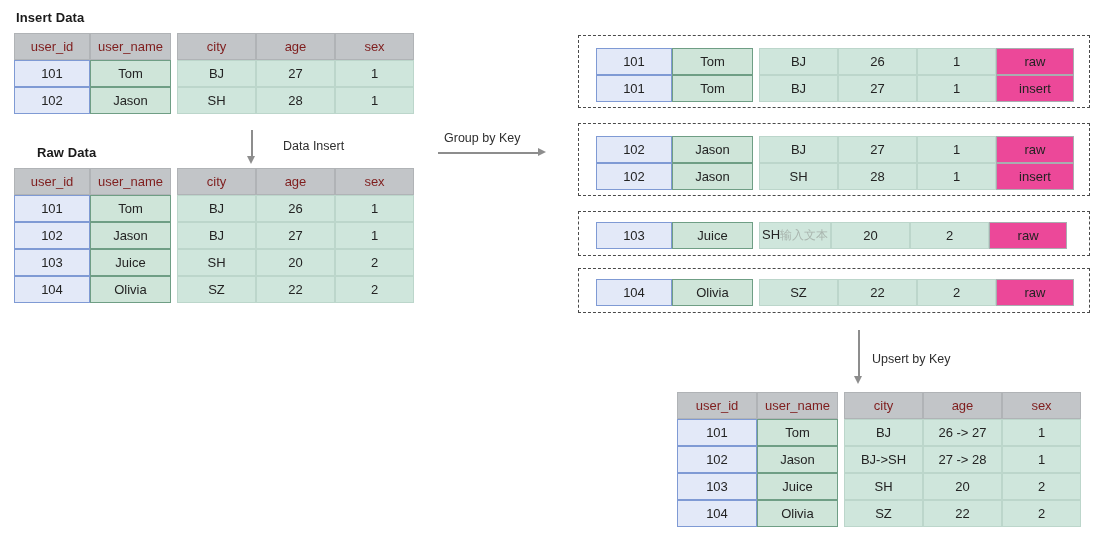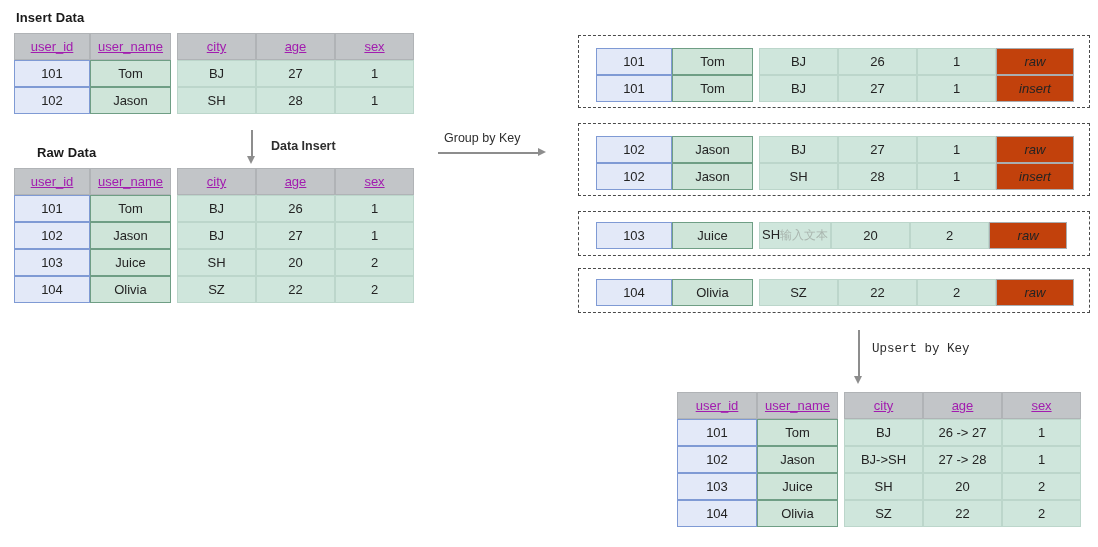--- a/index.html
+++ b/index.html
@@ -37,45 +37,43 @@
     height: 27px;
     text-align: center;
     vertical-align: middle;
     white-space: nowrap;
     padding: 0 2px;
     font-size: 13px;
   }
   
   .c-head {
     background: #c2c5c8;
-    color: #a21caf;
+    color: #7f1d1d;
     border: 1px solid #b0b3b6;
-    text-decoration: underline;
   }
   
   .c-key {
     background: #e3e9f8;
     border: 1px solid #7f9ad4;
   }
   
   .c-name {
     background: #cfe5d9;
     border: 1px solid #6f9e85;
   }
   
   .c-val {
     background: #cfe6dc;
     border: 1px solid #bcd6cb;
   }
   
   .c-tag {
-    background: #c2410c;
+    background: #ec4899;
     border: 1px solid #a9adb0;
     font-size: 12.5px;
-    font-style: italic;
   }
   
   .gapcol { width: 6px; background: transparent; border: none; padding: 0; }
 
   .ph {
     color: #a9b5ae;
     font-size: 12px;
   }
 
   
@@ -195,21 +193,21 @@
       <td class="gapcol"></td>
       <td class="c-val">SZ</td>
       <td class="c-val">22</td>
       <td class="c-val">2</td>
     </tr>
   </tbody>
     </table>
 
   <div class="arrow-line-v" style="left:251px; top:130px; height:28px;"></div>
   <div class="arrow-head-down" style="left:247px; top:156px;"></div>
-  <div class="arrow-label" style="left:271px; top:139px;font-weight:bold;">Data Insert</div>
+  <div class="arrow-label" style="left:283px; top:139px;">Data Insert</div>
 
   <div class="arrow-line-h" style="left:438px; top:152px; width:102px;"></div>
   <div class="arrow-head-right" style="left:538px; top:148px;"></div>
   <div class="arrow-label" style="left:444px; top:131px;">Group by Key</div>
 
   <div class="group-box" style="left:578px; top:35px; width:512px; height:73px;"></div>
   <div class="group-box" style="left:578px; top:123px; width:512px; height:73px;"></div>
   <div class="group-box" style="left:578px; top:211px; width:512px; height:45px;"></div>
   <div class="group-box" style="left:578px; top:268px; width:512px; height:45px;"></div>
 
@@ -282,21 +280,21 @@
       <td class="c-val" style="width:79px;">SZ</td>
       <td class="c-val" style="width:79px;">22</td>
       <td class="c-val" style="width:79px;">2</td>
       <td class="c-tag" style="width:78px;">raw</td>
     </tr>
   </tbody>
     </table>
 
   <div class="arrow-line-v" style="left:858px; top:330px; height:48px;"></div>
   <div class="arrow-head-down" style="left:854px; top:376px;"></div>
-  <div class="arrow-label" style="left:872px; top:342px;font-family:Liberation Mono, monospace;">Upsert by Key</div>
+  <div class="arrow-label" style="left:872px; top:352px;">Upsert by Key</div>
 
   <table class="tbl" style="left:677px; top:392px;">
     <tbody>
         <tr>
       <td class="c-head" style="width:80px;">user_id</td>
       <td class="c-head" style="width:81px;">user_name</td>
       <td class="gapcol"></td>
       <td class="c-head" style="width:79px;">city</td>
       <td class="c-head" style="width:79px;">age</td>
       <td class="c-head" style="width:79px;">sex</td>

